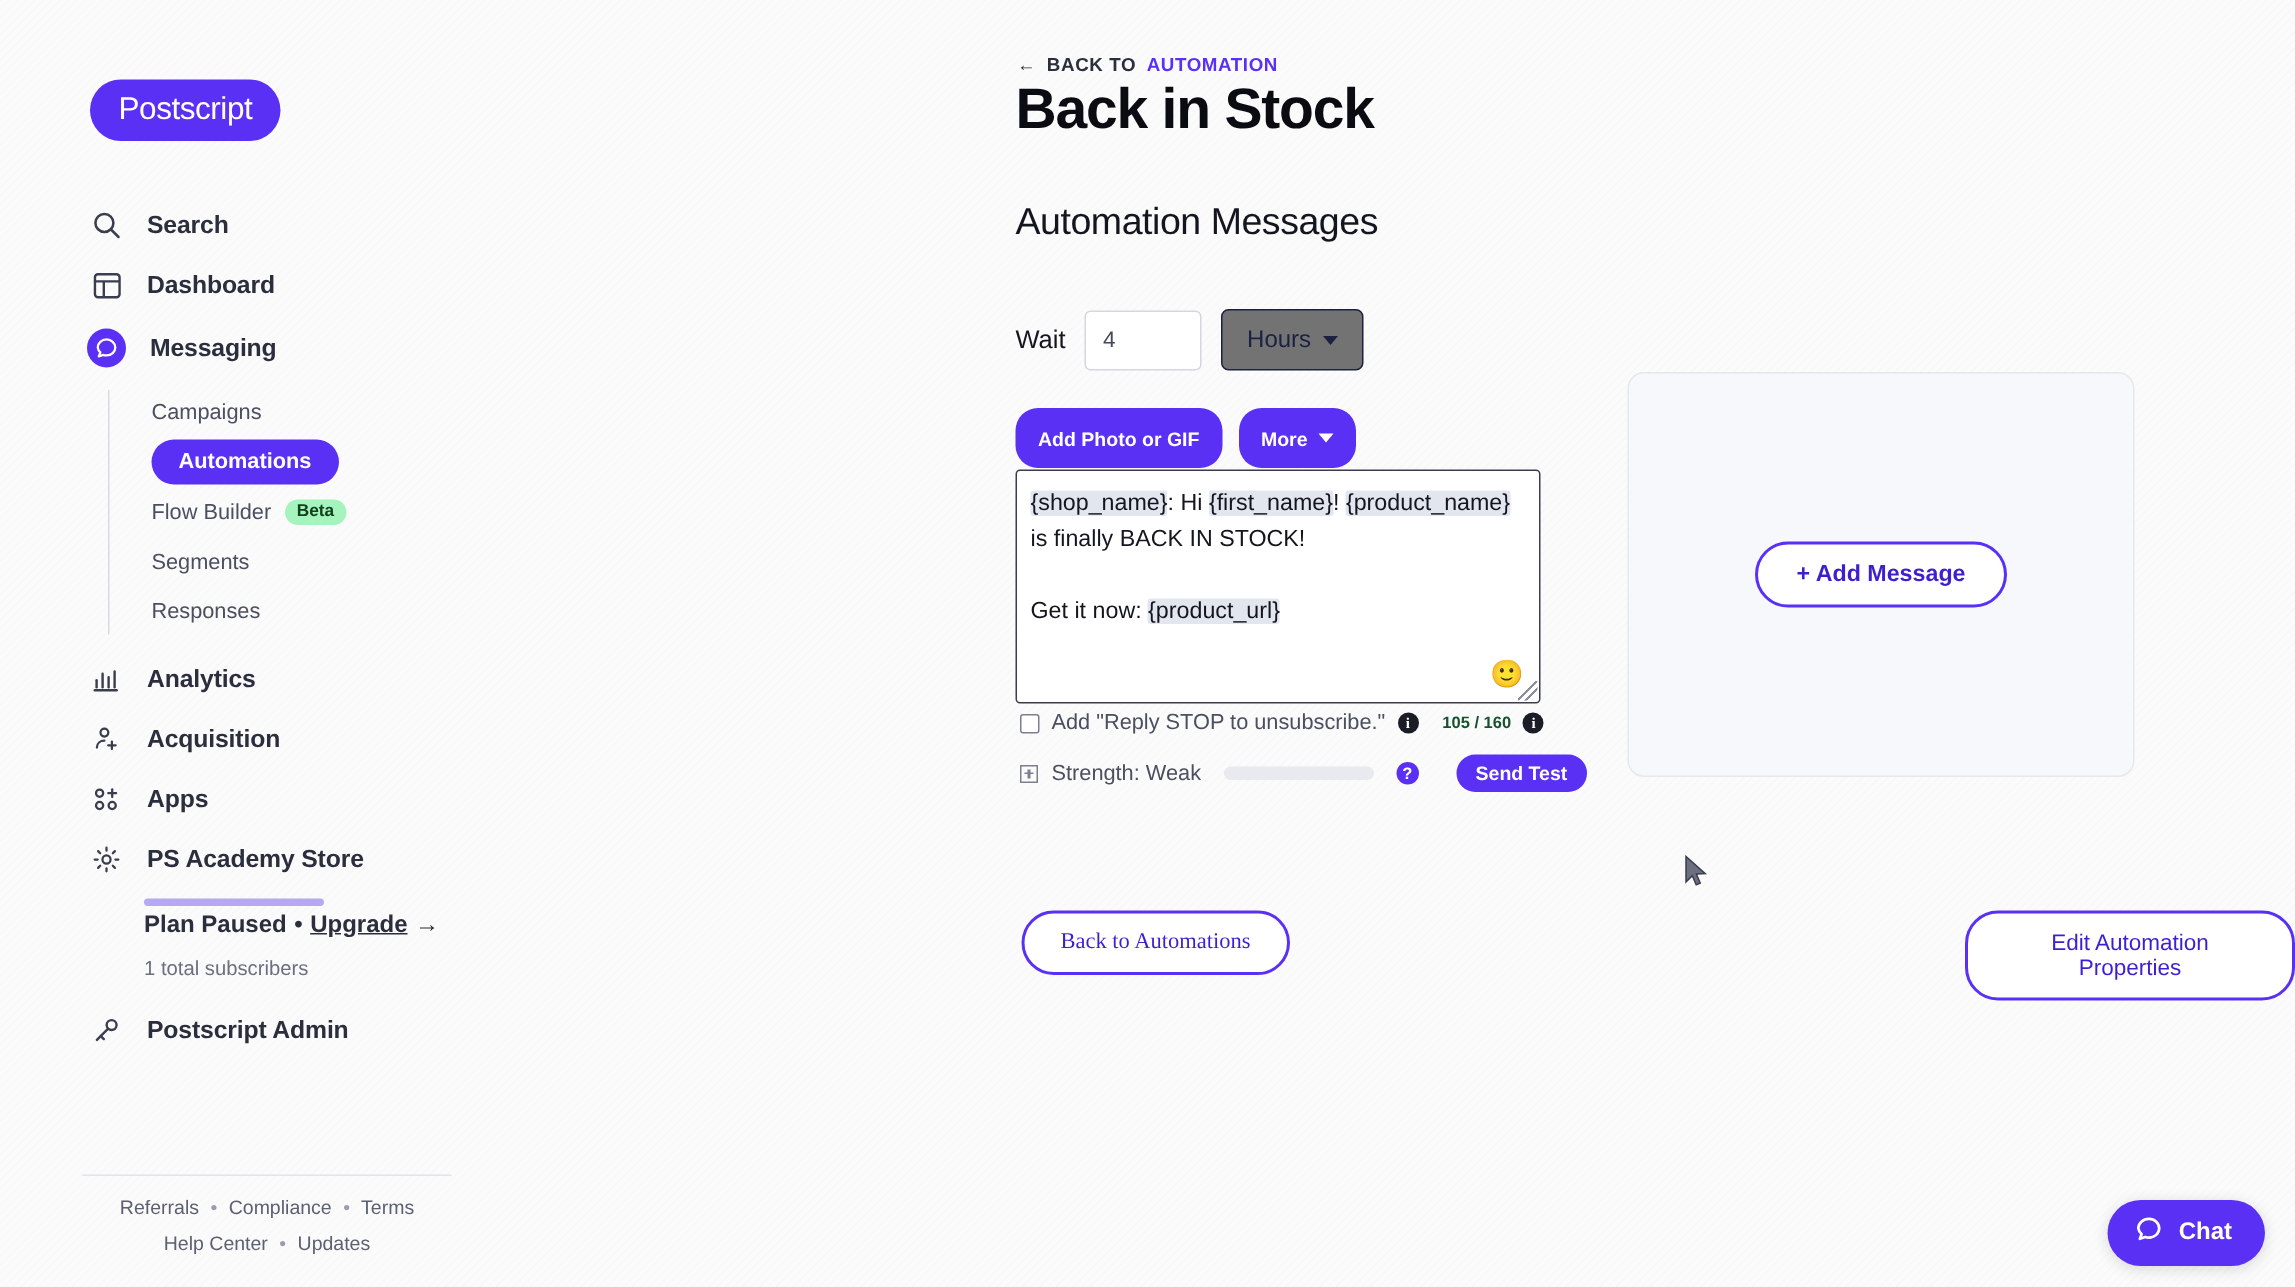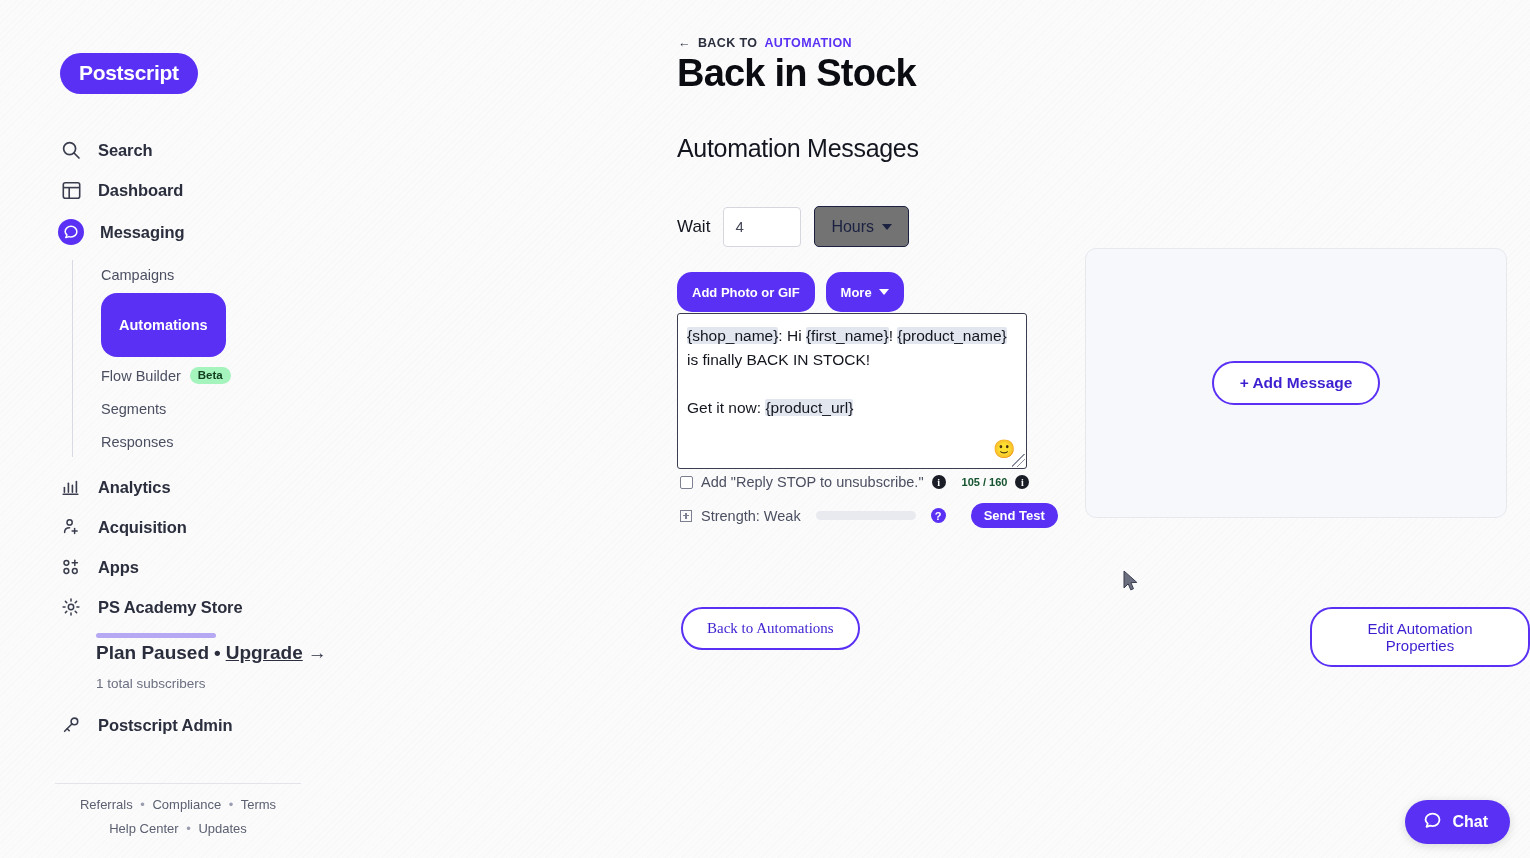--- a/index.html
+++ b/index.html
@@ -26,21 +26,21 @@
   .sidebar {
     width: 335px; flex: 0 0 335px;
     padding: 0;
     position: relative;
   }
   .logo {
     position: absolute; left: 60px; top: 53px;
     background: #5a31f4; color: #fff;
     border-radius: 22px;
     padding: 9px 19px 11px 19px;
-    font-size: 21px; font-weight: bold;
+    font-size: 21px; font-weight: normal;
     letter-spacing: -0.3px;
     line-height: 1;
   }
   .nav { position: absolute; left: 0; top: 130px; width: 335px; }
   .nav-item {
     display: flex; align-items: center;
     gap: 16px;
     padding: 9px 0 9px 60px;
     cursor: pointer;
     font-size: 16.5px;
@@ -64,35 +64,35 @@
     display: flex; align-items: center; gap: 9px;
     font-size: 14.5px; color: #4b4f60;
     padding: 7px 0 7px 28px;
     margin: 3px 0;
     cursor: pointer;
     width: max-content;
     border-radius: 16px;
   }
   .sub-item.selected {
     background: #5a31f4; color: #fff; font-weight: bold;
-    padding: 24px 18px; margin-left: 28px;
+    padding: 7px 18px; margin-left: 28px;
     font-size: 14.5px;
   }
   .beta-pill {
     background: #a5f3bd; color: #12401f;
     border-radius: 10px; padding: 2px 8px 3px;
     font-size: 11.5px; font-weight: bold;
   }
   .store-bar {
     width: 120px; height: 5px; border-radius: 4px;
     background: #b7a8f4;
     margin: 6px 0 4px 96px;
   }
   .plan-line {
-    margin-left: 96px; font-size: 19px; color: #2b2e3d; font-weight: bold;
+    margin-left: 96px; font-size: 16px; color: #2b2e3d; font-weight: bold;
     display: flex; align-items: center; gap: 5px;
   }
   .plan-line .upg { text-decoration: underline; cursor: pointer; }
   .subs-line { margin-left: 96px; margin-top: 12px; font-size: 13.5px; color: #6b6f80; }
   .divider { width: 246px; height: 1px; background: #e3e4ea; margin: 0 0 0 55px; position: absolute; top: 783px; }
   .footer-links {
     position: absolute; top: 793px; left: 55px; width: 246px;
     text-align: center; font-size: 13px; color: #5c6070; line-height: 24px;
   }
   .footer-links span { cursor: pointer; }
@@ -198,21 +198,21 @@
   }
   .send-test {
     background: #5a31f4; color: #fff; border: none; border-radius: 14px;
     height: 25px; padding: 0 13px; font-size: 13px; font-weight: bold;
     font-family: inherit; cursor: pointer; margin-left: 16px;
   }
 
   
   .add-card {
     position: absolute; left: 750px; top: 248px;
-    width: 422px; height: 270px;
+    width: 338px; height: 270px;
     border: 1px solid #e7e8ee; border-radius: 11px;
     background: #f7f8fb;
     display: flex; align-items: center; justify-content: center;
   }
   .add-msg-btn {
     border: 2.4px solid #5a31f4; border-radius: 22px;
     background: #fff; color: #3d1fd0;
     font-size: 15.5px; font-weight: bold; font-family: inherit;
     padding: 11px 26px; cursor: pointer;
   }

